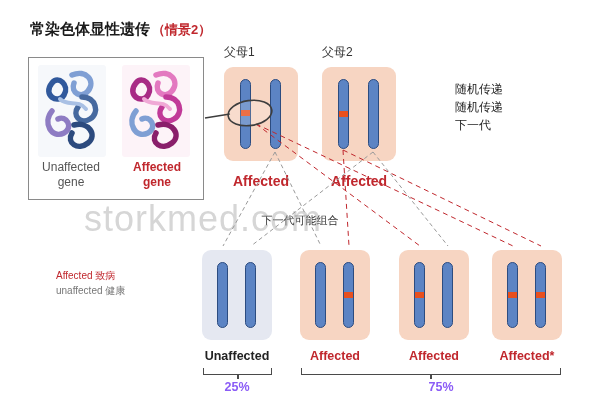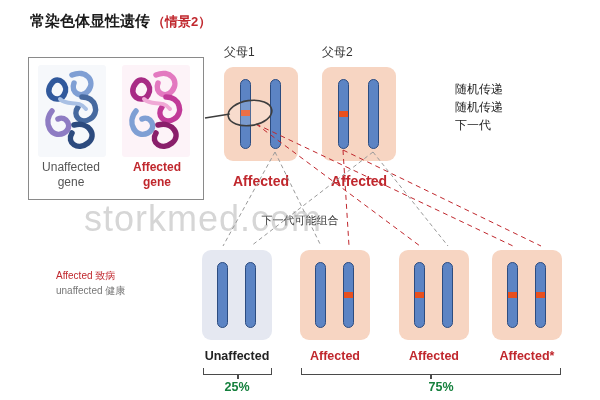--- a/index.html
+++ b/index.html
@@ -1,19 +1,19 @@
 <!DOCTYPE html>
 <html><head>
 <meta charset="utf-8">
 <style>
   *{margin:0;padding:0;box-sizing:border-box}
   html,body{width:600px;height:400px;background:#fff;font-family:"Liberation Sans",sans-serif}
   .stage{position:relative;width:600px;height:400px;background:#fff;overflow:hidden}
 
-  .title{position:absolute;left:30px;top:12px;font-size:15px;font-weight:bold;color:#1a1a1a;z-index:2}
+  .title{position:absolute;left:30px;top:20px;font-size:15px;font-weight:bold;color:#1a1a1a;z-index:2}
   .title .scenario{color:#c0272d;font-size:13px;margin-left:2px}
 
   .gene-box{position:absolute;left:28px;top:57px;width:176px;height:143px;background:#fff;border:1.5px solid #8a8a8a;z-index:2}
   .gene-img{position:absolute;top:7px;width:68px;height:92px;border-radius:3px}
   .gene-img.left{left:9px;background:#f6f8fb}
   .gene-img.right{left:93px;background:#fdf3f8}
   .gene-img svg{width:100%;height:100%}
   .gene-label{position:absolute;top:102px;width:80px;text-align:center;font-size:12px;line-height:1.25}
   .gene-label.left{left:2px;color:#555}
   .gene-label.right{left:88px;color:#c0272d;font-weight:bold}
@@ -36,21 +36,21 @@
 
   .side-note{position:absolute;left:455px;top:80px;width:135px;font-size:12px;color:#222;line-height:1.5;z-index:2}
   .nextgen-label{position:absolute;left:245px;top:213px;width:110px;text-align:center;font-size:11px;color:#333;background:#fff;z-index:3}
 
   .legend{position:absolute;left:56px;top:268px;font-size:10px;line-height:1.5;z-index:2}
   .legend .aff{color:#c0272d}
   .legend .unaff{color:#777}
 
   .bracket{position:absolute;top:368px;height:7px;border-left:1.5px solid #4a4a4a;border-right:1.5px solid #4a4a4a;border-bottom:1.5px solid #4a4a4a;z-index:2}
   .tick{position:absolute;top:375px;width:1.5px;height:4px;background:#4a4a4a;z-index:2}
-  .pct{position:absolute;top:380px;width:60px;text-align:center;font-size:12.5px;font-weight:bold;color:#15803d;z-index:2}
+  .pct{position:absolute;top:380px;width:60px;text-align:center;font-size:12.5px;font-weight:bold;color:#8b5cf6;z-index:2}
 
   .overlay{position:absolute;left:0;top:0;z-index:3;pointer-events:none}
   .watermark{position:absolute;left:84px;top:198px;font-size:36px;color:#9e9e9e;opacity:.42;z-index:5;pointer-events:none;letter-spacing:1px}
 </style>
 </head>
 <body>
 
 <div class="stage">
 
   <div class="title">

